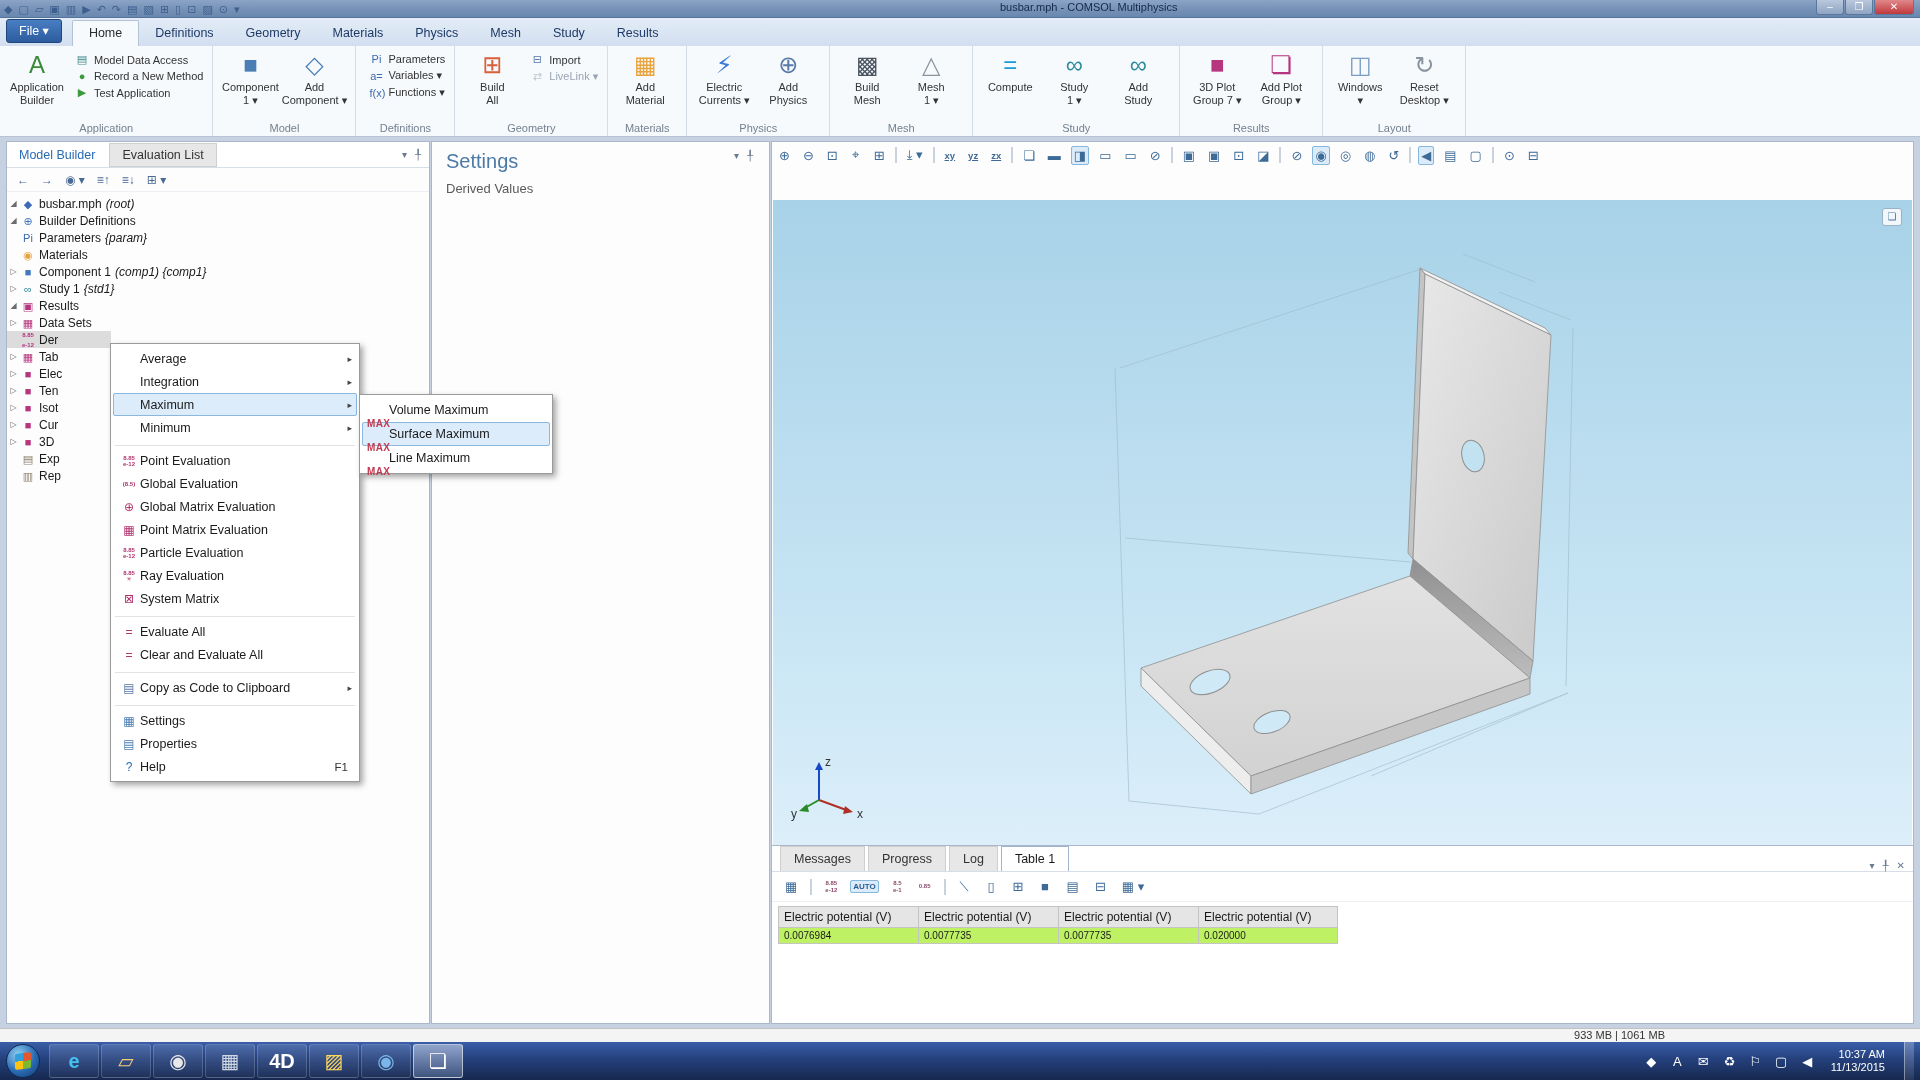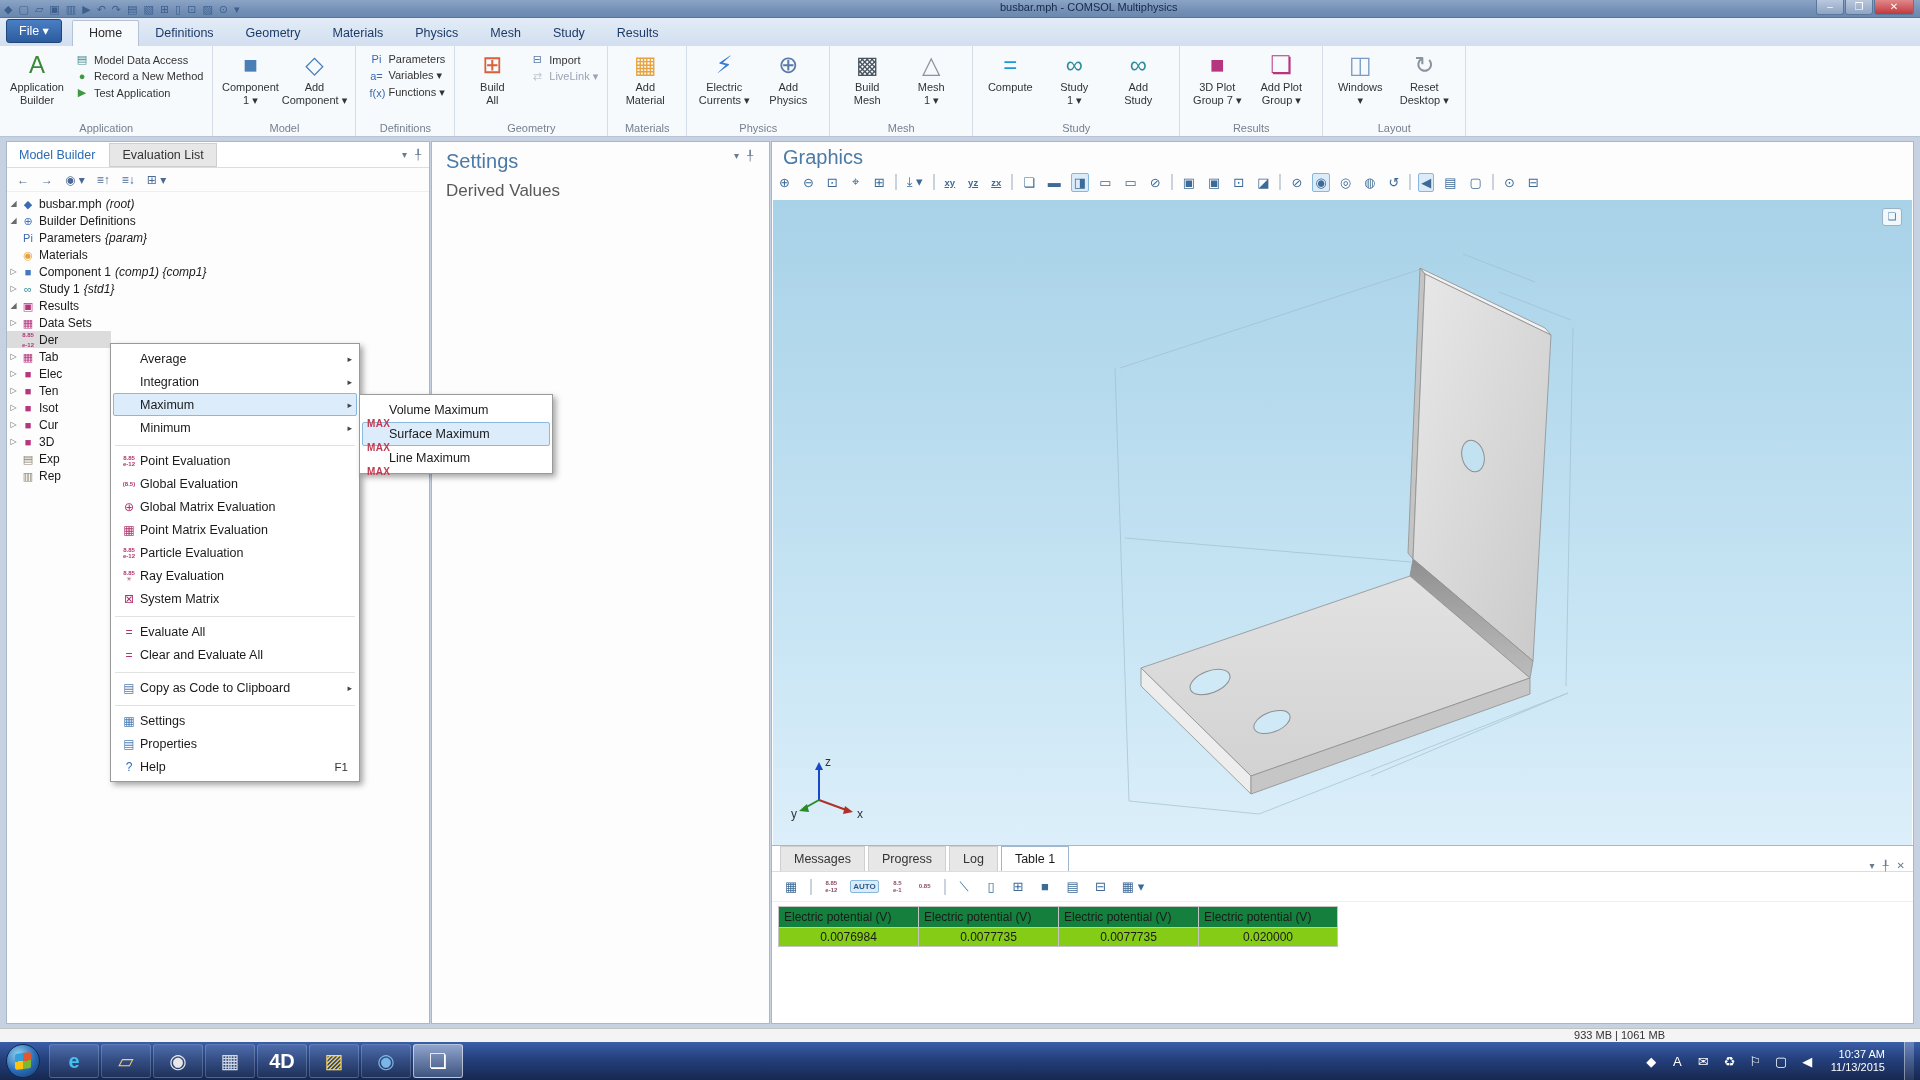--- a/index.html
+++ b/index.html
@@ -56,21 +56,21 @@
   .trow.selected { background:#dcdcdc; width:104px; }
   .texp { width:13px; font-size:8px; color:#6b6b6b; text-align:center; flex:none; }
   .tico { width:16px; text-align:center; font-size:11px; flex:none; line-height:10px; }
   .tico.tiny { font-size:6px; white-space:pre-line; font-weight:bold; }
   .tlabel { margin-left:3px; }
   .tital { font-style:italic; margin-left:4px; }
 
   .settings-panel { position:absolute; left:431px; top:4px; width:339px; bottom:4px; background:#fdfdfe; border:1px solid #a9b7c9; }
   .sp-head { display:flex; align-items:flex-start; padding:8px 8px 0 14px; }
   .sp-title { font-size:20px; color:#4c7aa6; font-weight:400; }
-  .sp-sub { padding:8px 0 0 14px; font-size:17px; color:#5a5a5a; }
+  .sp-sub { padding:8px 0 0 14px; font-size:13px; color:#5a5a5a; }
 
   .graphics-panel { position:absolute; left:771px; top:4px; width:1143px; height:841px; background:#fdfdfe; border:1px solid #a9b7c9; }
   .g-head { padding:4px 0 0 11px; }
   .g-title { font-size:20px; color:#4c7aa6; font-weight:400; }
   .g-toolbar { display:flex; align-items:center; gap:7px; height:26px; padding-left:4px; color:#3d6a96; }
   .gt { font-size:13px; min-width:16px; text-align:center; padding:1px 2px; border:1px solid transparent; cursor:default; }
   .gt.txt { font-size:9.5px; font-weight:bold; text-decoration:underline; }
   .gt.on { background:#dcebfa; border:1px solid #86b7dd; border-radius:2px; }
   .gt.tsep { min-width:1px; width:1px; height:16px; background:#c9d2dd; padding:0; }
   .canvas { position:absolute; left:1px; top:58px; width:1139px; height:780px;
@@ -83,23 +83,23 @@
   .bp-tabs { display:flex; align-items:flex-end; height:26px; border-bottom:1px solid #d8dee8; background:#fff; padding-left:8px; }
   .btab { padding:5px 13px; font-size:12.5px; color:#333; background:#e7e7e7; border:1px solid #cfcfcf; border-bottom:none; margin-right:3px; }
   .btab.active { background:#fff; color:#1a1a1a; border-color:#9fb6cc; }
   .bp-toolbar { display:flex; align-items:center; gap:10px; height:30px; padding-left:10px; color:#3d6a96; border-bottom:1px solid #eceff4; }
   .bt { font-size:13px; min-width:17px; text-align:center; border:1px solid transparent; padding:1px 2px; cursor:default; }
   .bt.num { font-size:6px; white-space:pre-line; line-height:1.05; font-weight:bold; color:#8a4a6a; }
   .bt.on { background:#dcebfa; border:1px solid #86b7dd; border-radius:2px; color:#2a5a8a; font-size:8px; font-weight:bold; }
   .bt.tsep { min-width:1px; width:1px; height:16px; background:#c9d2dd; padding:0; }
   .btable { margin:4px 6px 0; }
   .thead-row,.tdata-row { display:flex; }
-  .hcell { width:140px; border:1px solid #c4c4c4; border-right:none; padding:3px 5px; font-size:12px; background:#15803d; }
+  .hcell { width:140px; border:1px solid #c4c4c4; border-right:none; padding:3px 5px; font-size:12px; background:#e5e5e5; }
   .hcell:last-child,.dcell:last-child { border-right:1px solid #c4c4c4; }
-  .dcell { width:140px; border:1px solid #c4c4c4; border-top:none; border-right:none; padding:2px 5px; font-size:12px; background:#84cc16;text-align:center; }
+  .dcell { width:140px; border:1px solid #c4c4c4; border-top:none; border-right:none; padding:2px 5px; font-size:10px; background:#bef264; }
 
   
   .menu { position:absolute; background:#fff; border:1px solid #9a9a9a; box-shadow:3px 3px 6px rgba(0,0,0,.35); padding:3px 2px; z-index:50; }
   .context-menu { left:110px; top:343px; width:250px; }
   .submenu { left:359px; top:394px; width:194px; z-index:60; }
   .mitem { display:flex; align-items:center; height:23px; padding:0 4px; font-size:12.5px; border:1px solid transparent; cursor:default; }
   .mitem .ico { width:22px; flex:none; text-align:center; font-size:12px; color:#b0336e; line-height:1; }
   .mitem .ico.tiny { font-size:6px; white-space:pre-line; font-weight:bold; }
   .mitem .ico.max { font-size:10px; font-weight:bold; color:#c23b52; letter-spacing:.3px;margin-top:28px; }
   .mitem .mlabel { }
@@ -536,23 +536,20 @@
         <div class="phicons">
 
         <span>▾</span>
             <span>╀</span>
           </div>
       </div>
       <div class="sp-sub">Derived Values</div>
     </div>
 
     <div class="graphics-panel">
-      <div class="g-head">
-        <span class="g-title">Graphics</span>
-      </div>
       <div class="g-toolbar">
 
       <span class="gt">⊕</span>
           <span class="gt">⊖</span>
           <span class="gt">⊡</span>
           <span class="gt">⌖</span>
           <span class="gt">⊞</span>
           <span class="gt tsep"></span>
           <span class="gt">⤓ ▾</span>
           <span class="gt tsep"></span>

